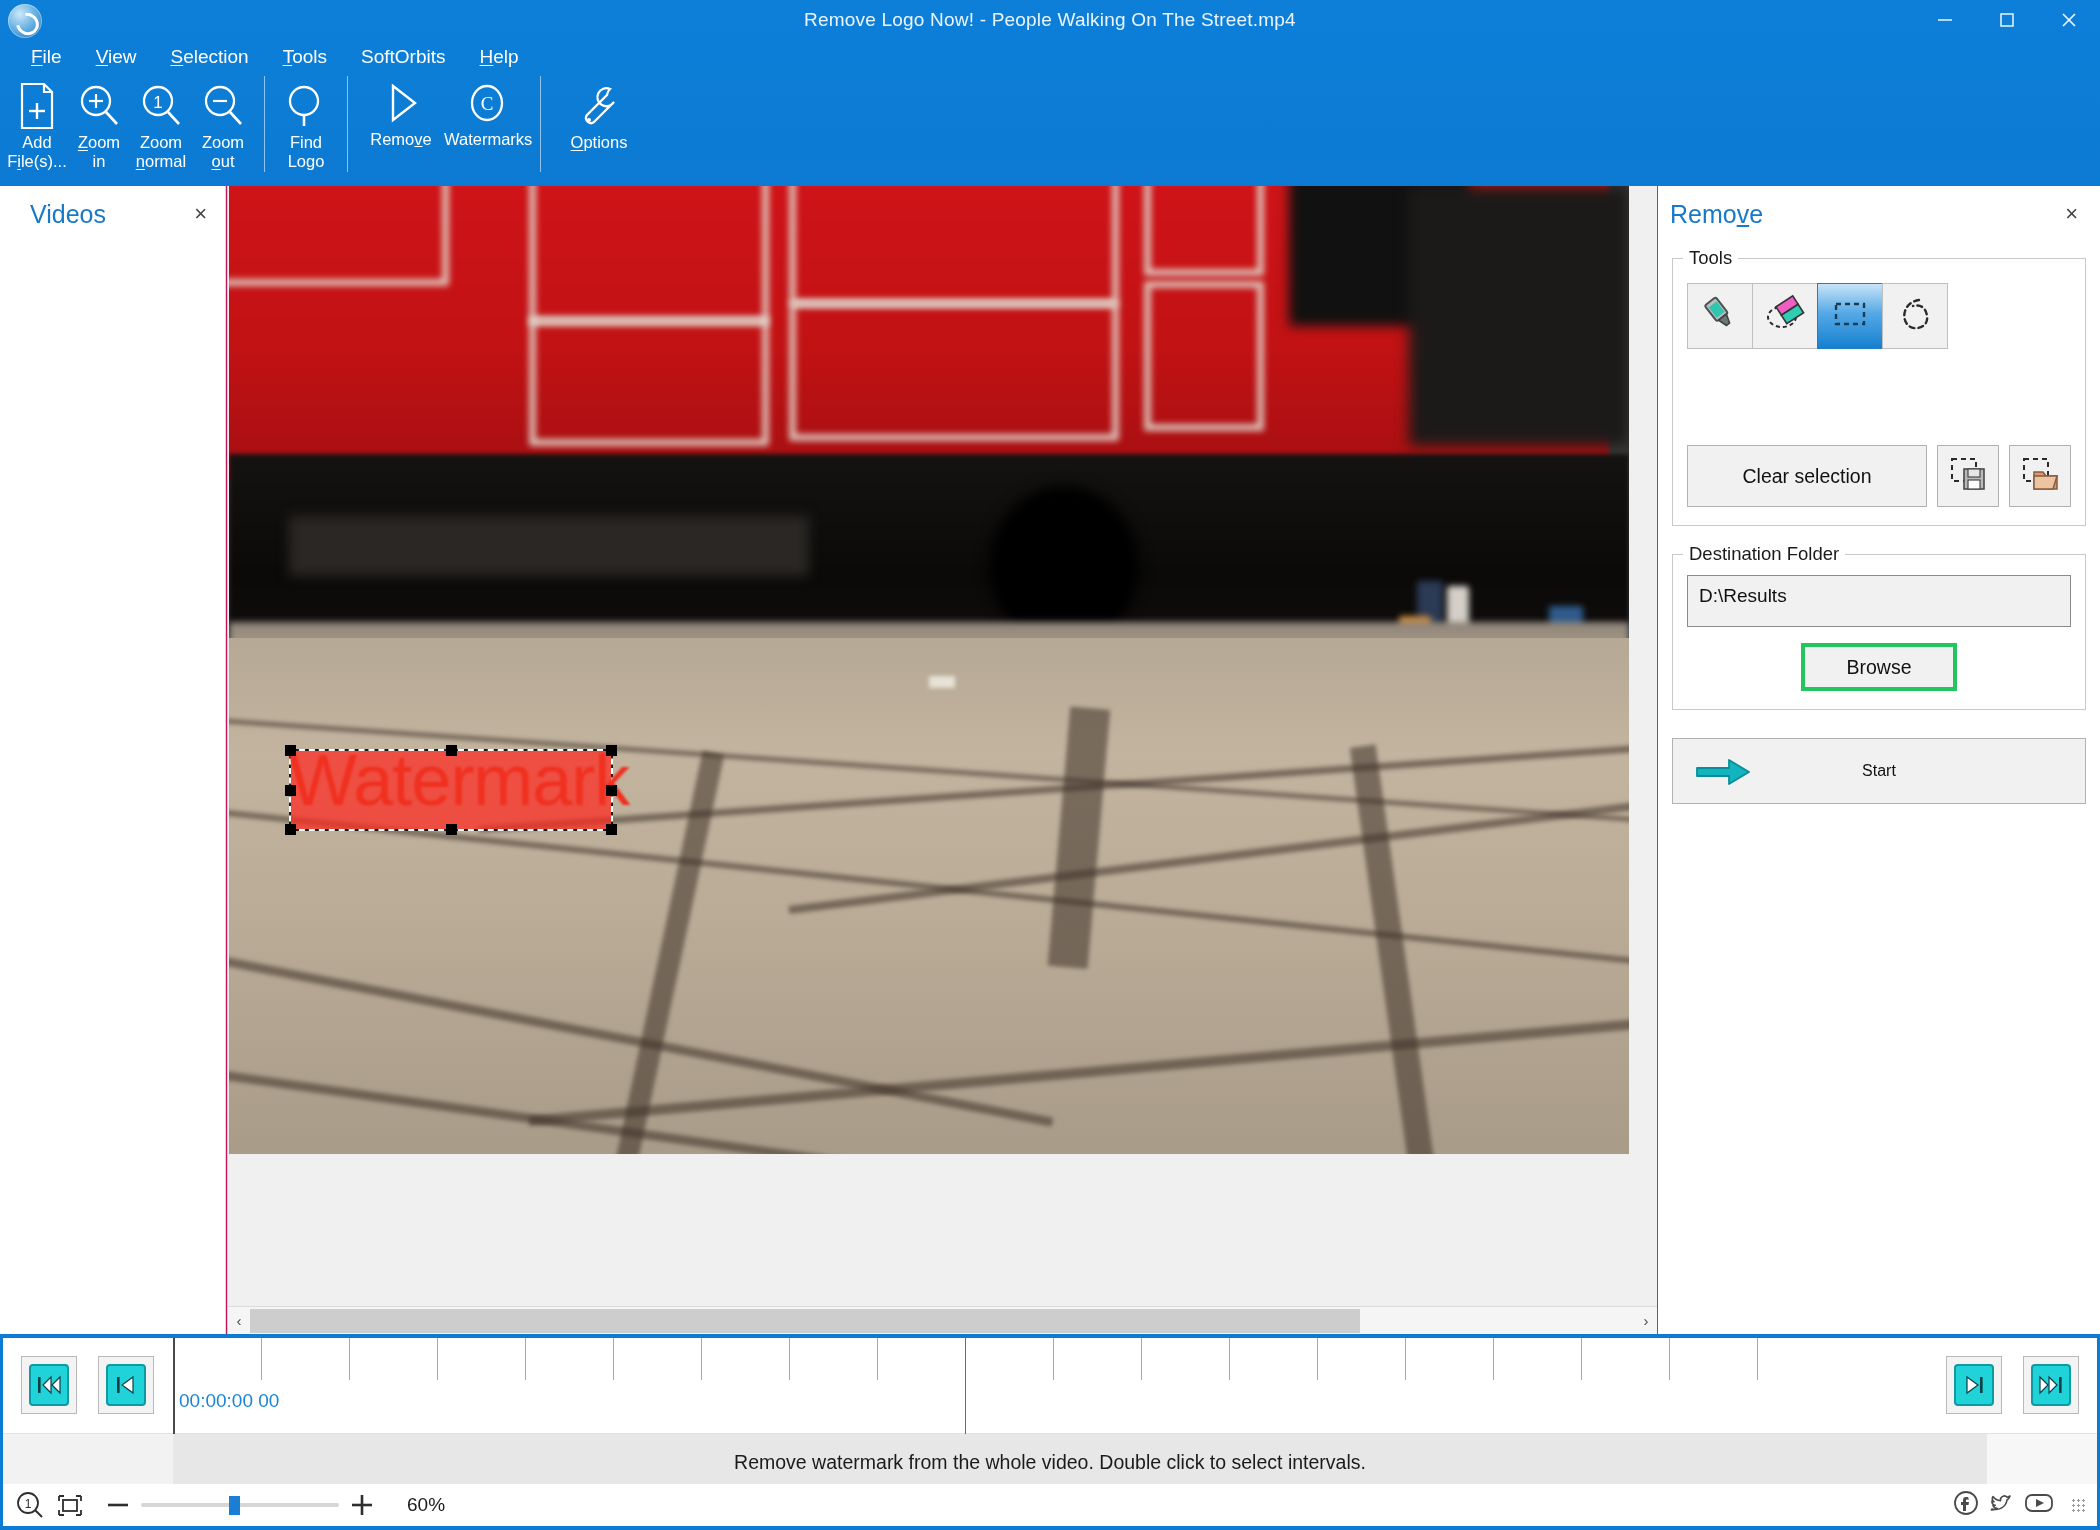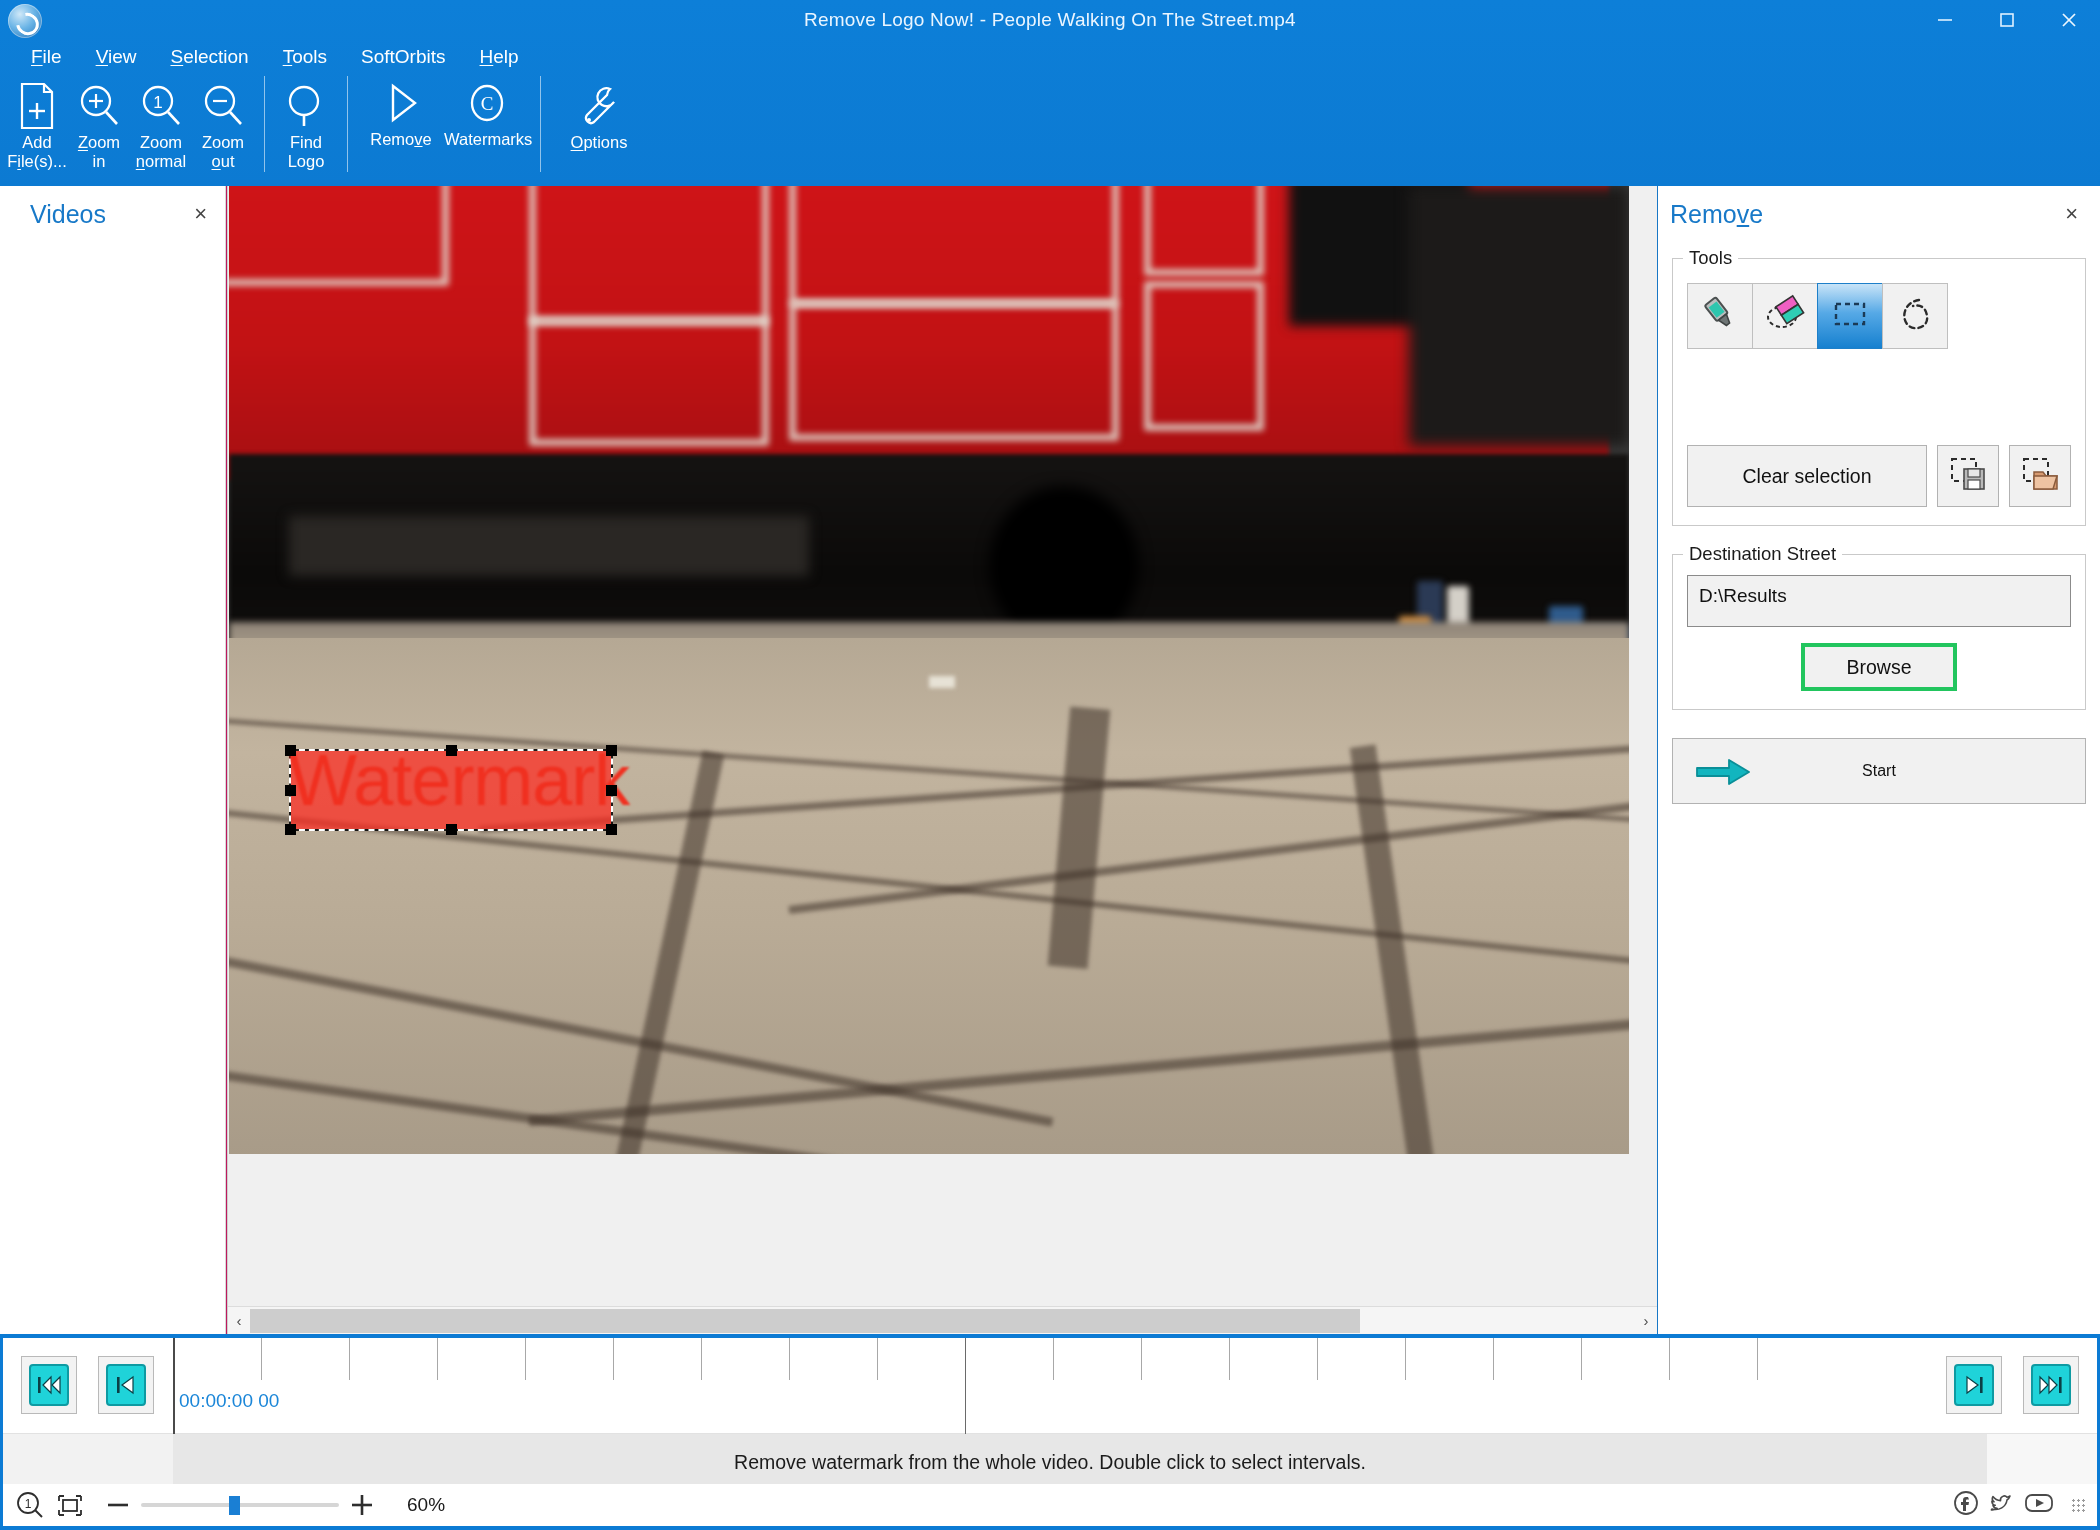--- a/index.html
+++ b/index.html
@@ -685,21 +685,21 @@
               <rect x="5" y="6" width="24" height="22" fill="none" stroke="#2b2b2b" stroke-width="2" stroke-dasharray="5 4"></rect>
               <path d="M15 19 h9 l3 4 h11 v13 h-23 z" fill="#d79a71" stroke="#8a5b3c" stroke-width="1.5"></path>
               <path d="M15 23 h23 l-4 13 h-19 z" fill="#eec3a2" stroke="#8a5b3c" stroke-width="1.5"></path>
             </svg>
           </span>
         </div>
       </div>
     </div>
 
     <div class="group" style="margin-top:28px;">
-      <span class="group-label">Destination Street</span>
+      <span class="group-label">Destination Folder</span>
       <div class="dest-input" placeholder="">D:\Results</div>
       <div class="browse-btn">Browse</div>
     </div>
 
     <div class="start-btn">
       <span class="start-arrow">
         <svg width="56" height="30" viewBox="0 0 56 30">
           <path d="M2 11 h32 v-8 l20 12 -20 12 v-8 h-32 z" fill="#12b5bf" stroke="#0a8f98" stroke-width="1.8" stroke-linejoin="round"></path>
         </svg>
       </span>

